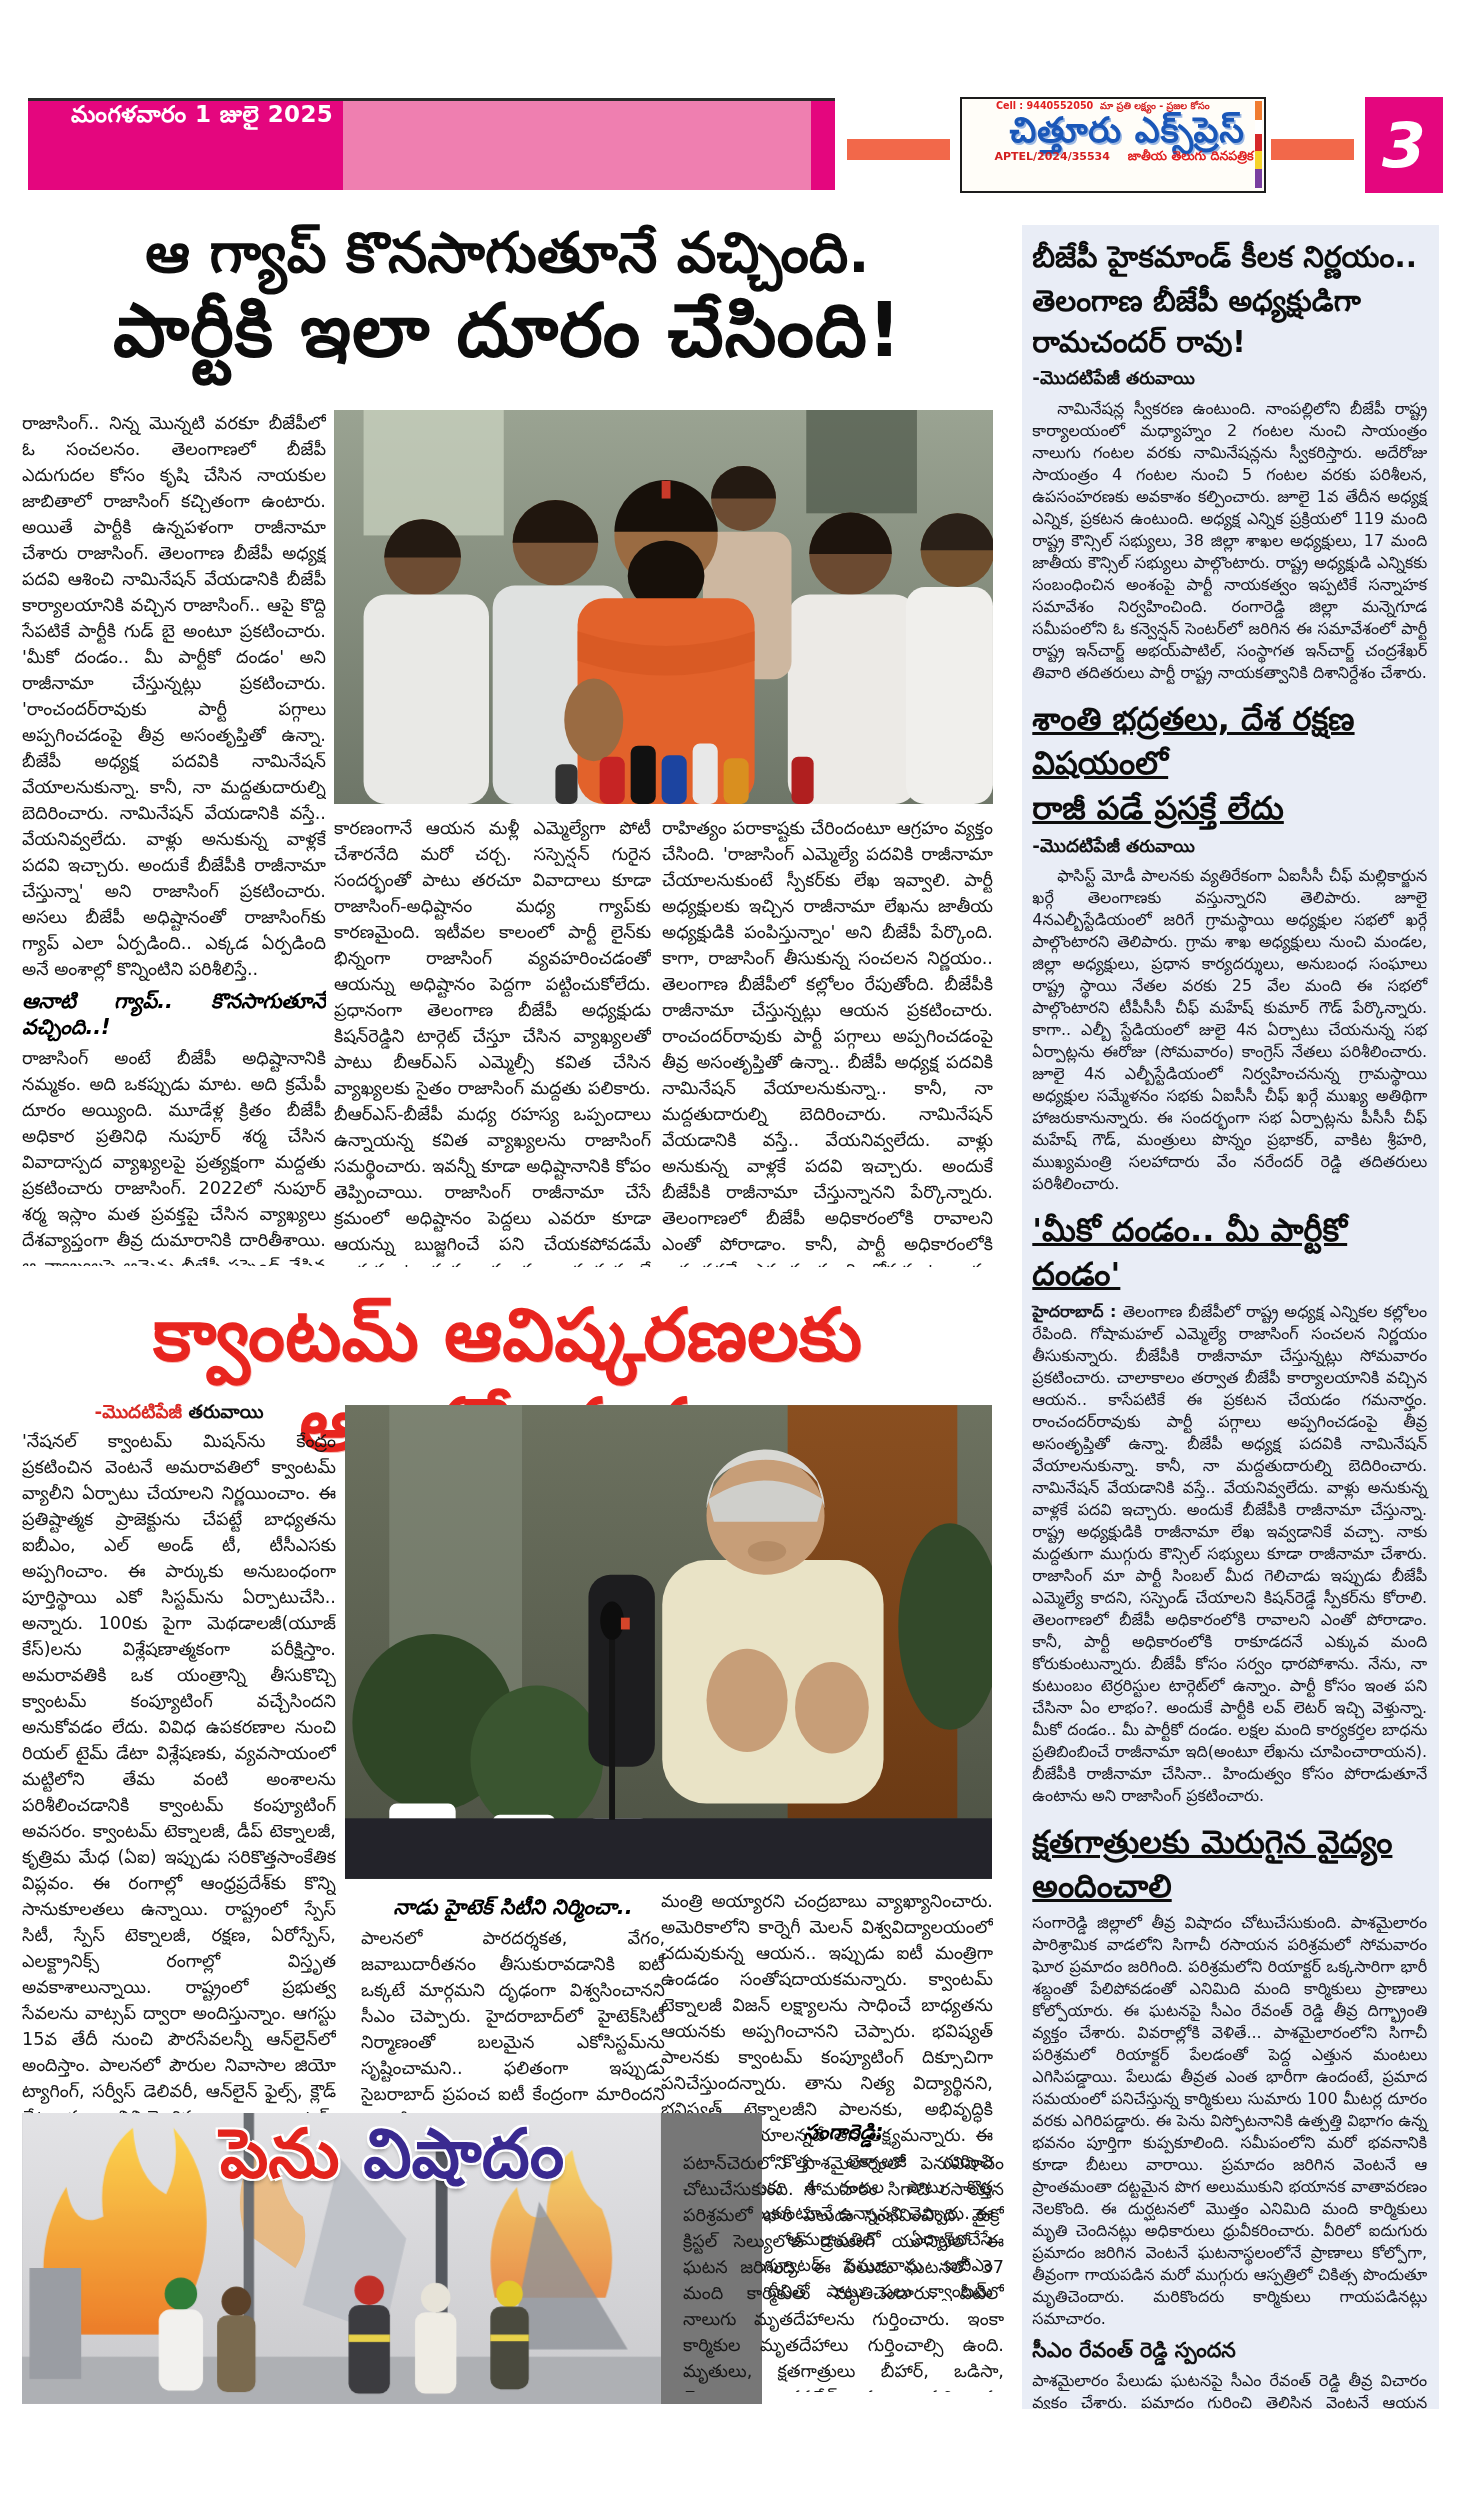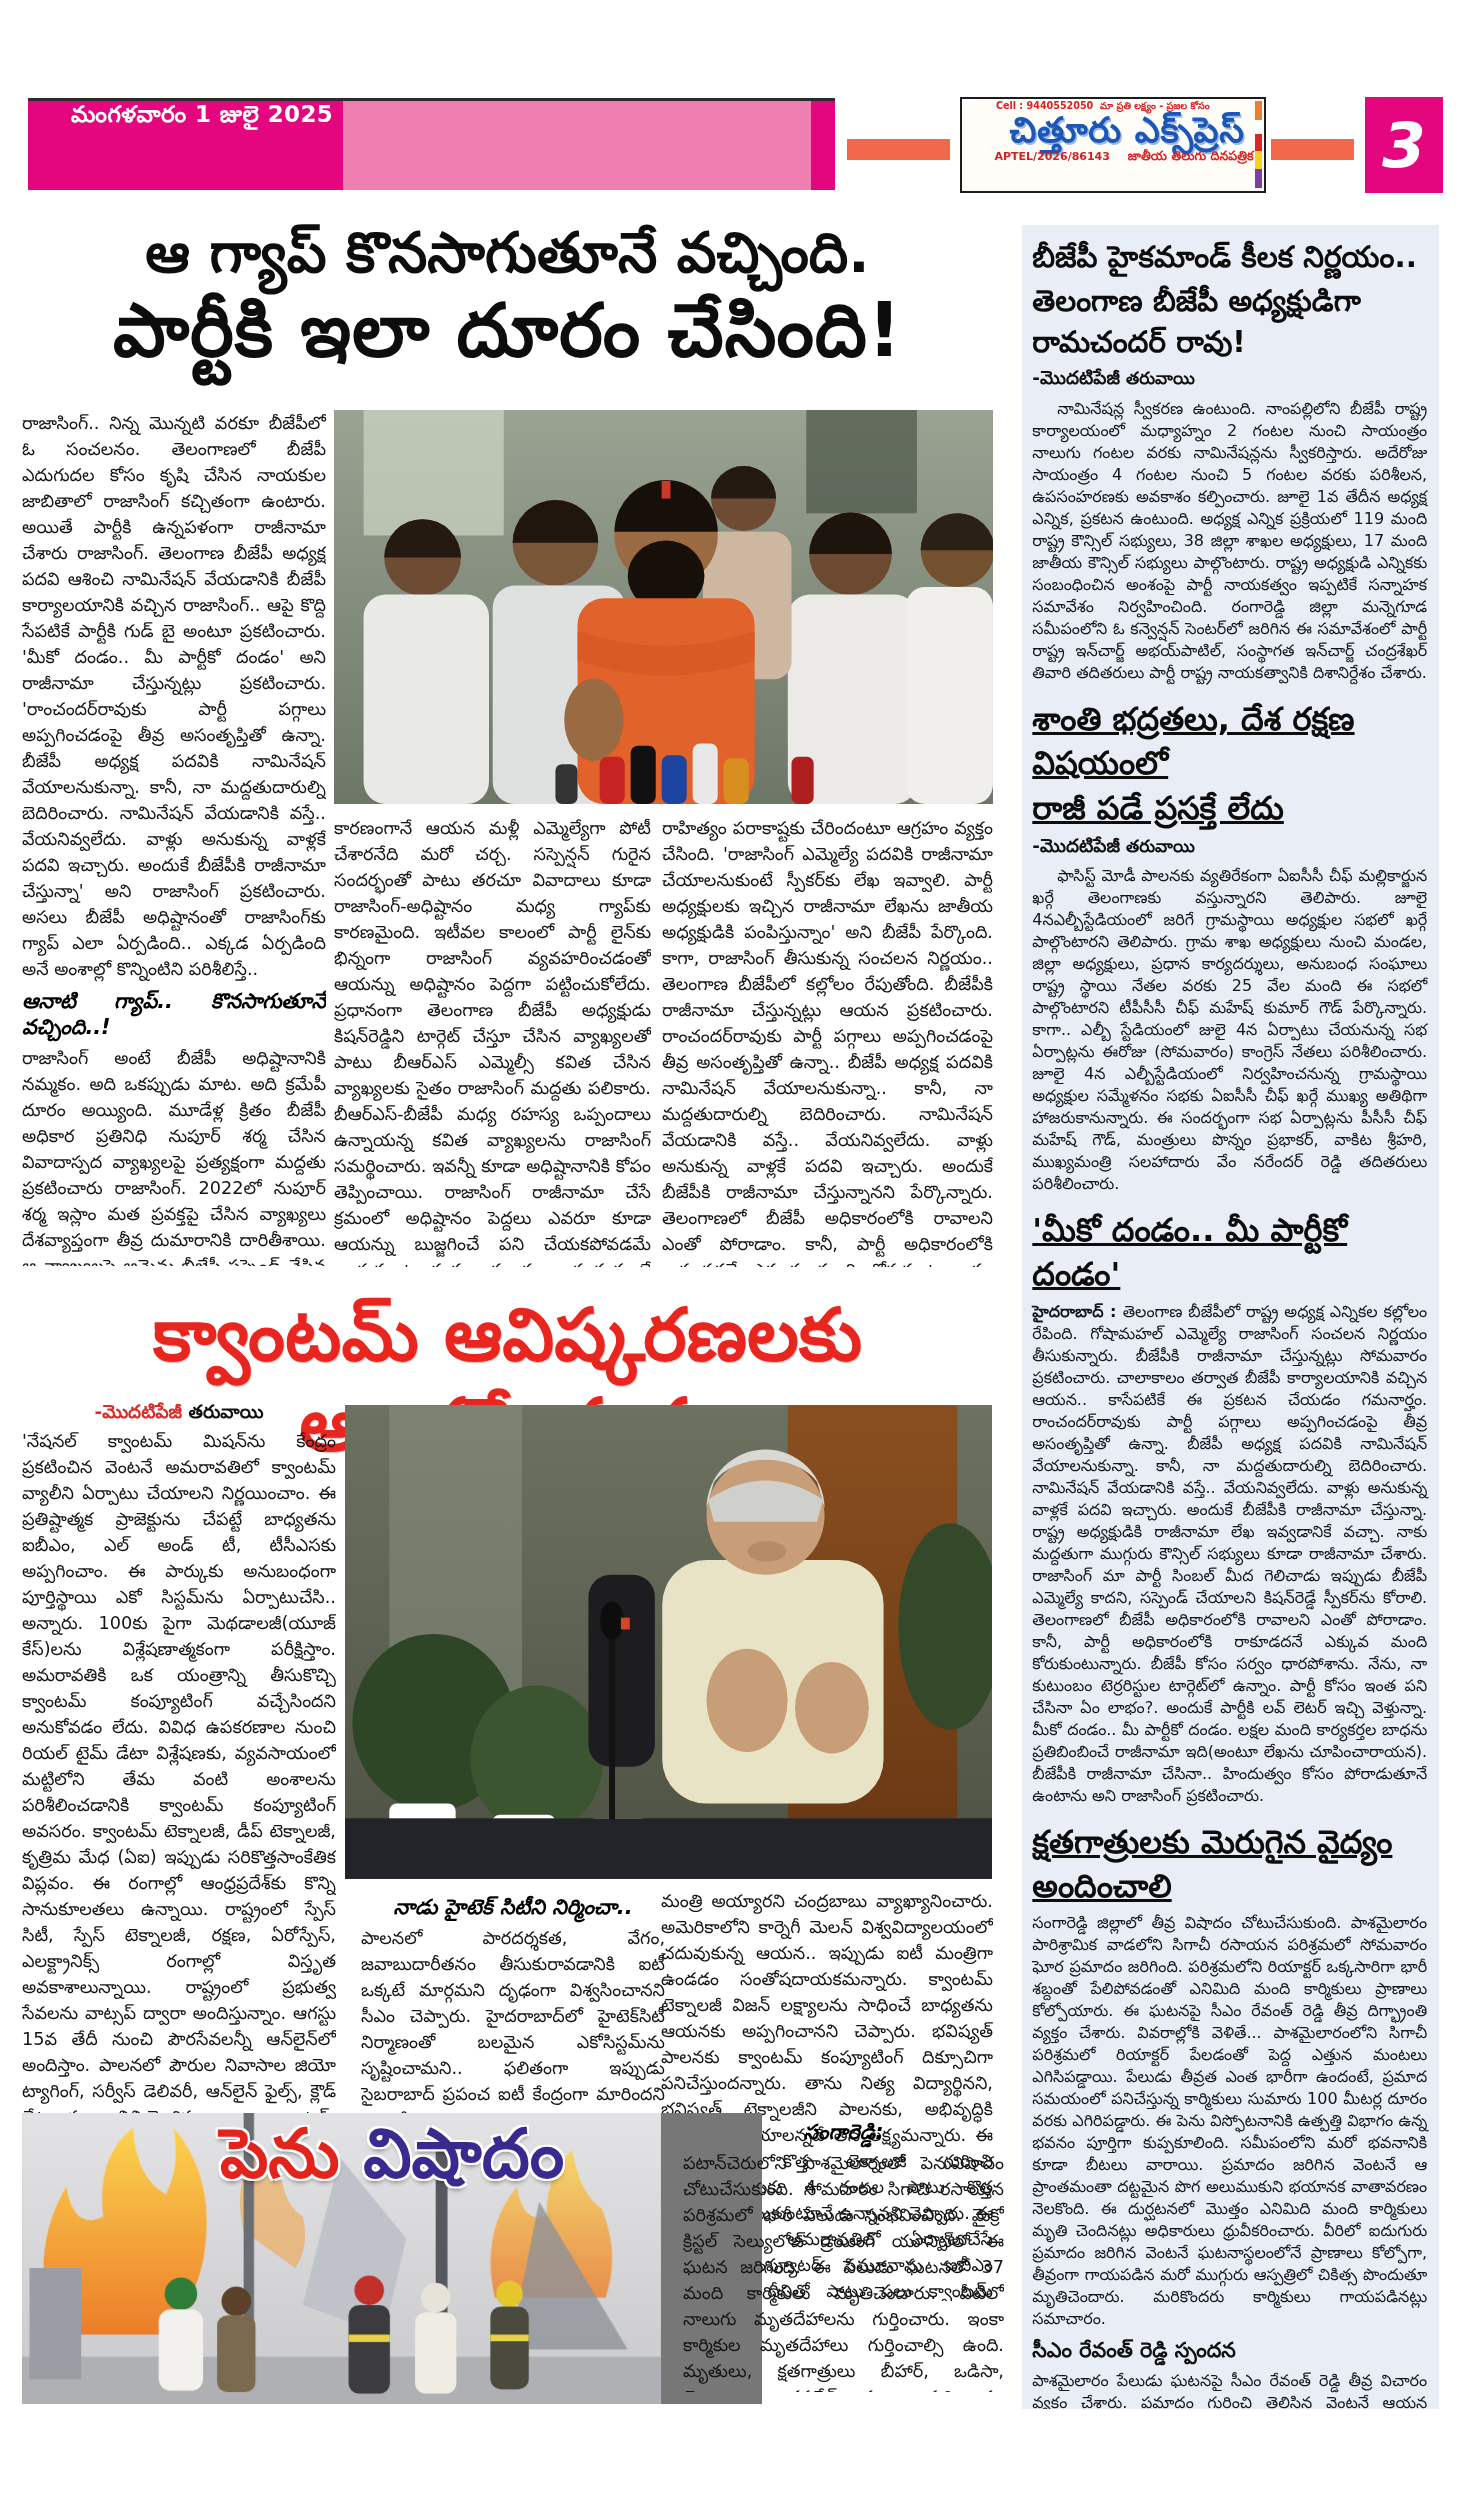--- a/index.html
+++ b/index.html
@@ -73,21 +73,21 @@
   <div class="abs date-bar">
     <span class="date-text">మంగళవారం 1 జులై 2025</span>
   </div>
   <div class="abs dash" style="left:847px;width:103px;"></div>
   <div class="abs masthead">
     <div class="mh-top">
       <span>Cell : 9440552050</span>&nbsp;&nbsp;<span style="color:#d42020">మా ప్రతి లక్ష్యం - ప్రజల కోసం</span>
     </div>
     <div class="mh-title">చిత్తూరు ఎక్స్‌ప్రెస్</div>
     <div class="mh-bottom">
-      <span class="mh-reg">APTEL/2026/86143</span>
+      <span class="mh-reg">APTEL/2024/35534</span>
       <span class="mh-sub">జాతీయ తెలుగు దినపత్రిక</span>
     </div>
     <div class="mh-stripe"></div>
   </div>
   <div class="abs dash" style="left:1271px;width:83px;"></div>
   <div class="abs page-box">
     <span class="page-num">3</span>
   </div>
 
   <div class="abs main-head">

